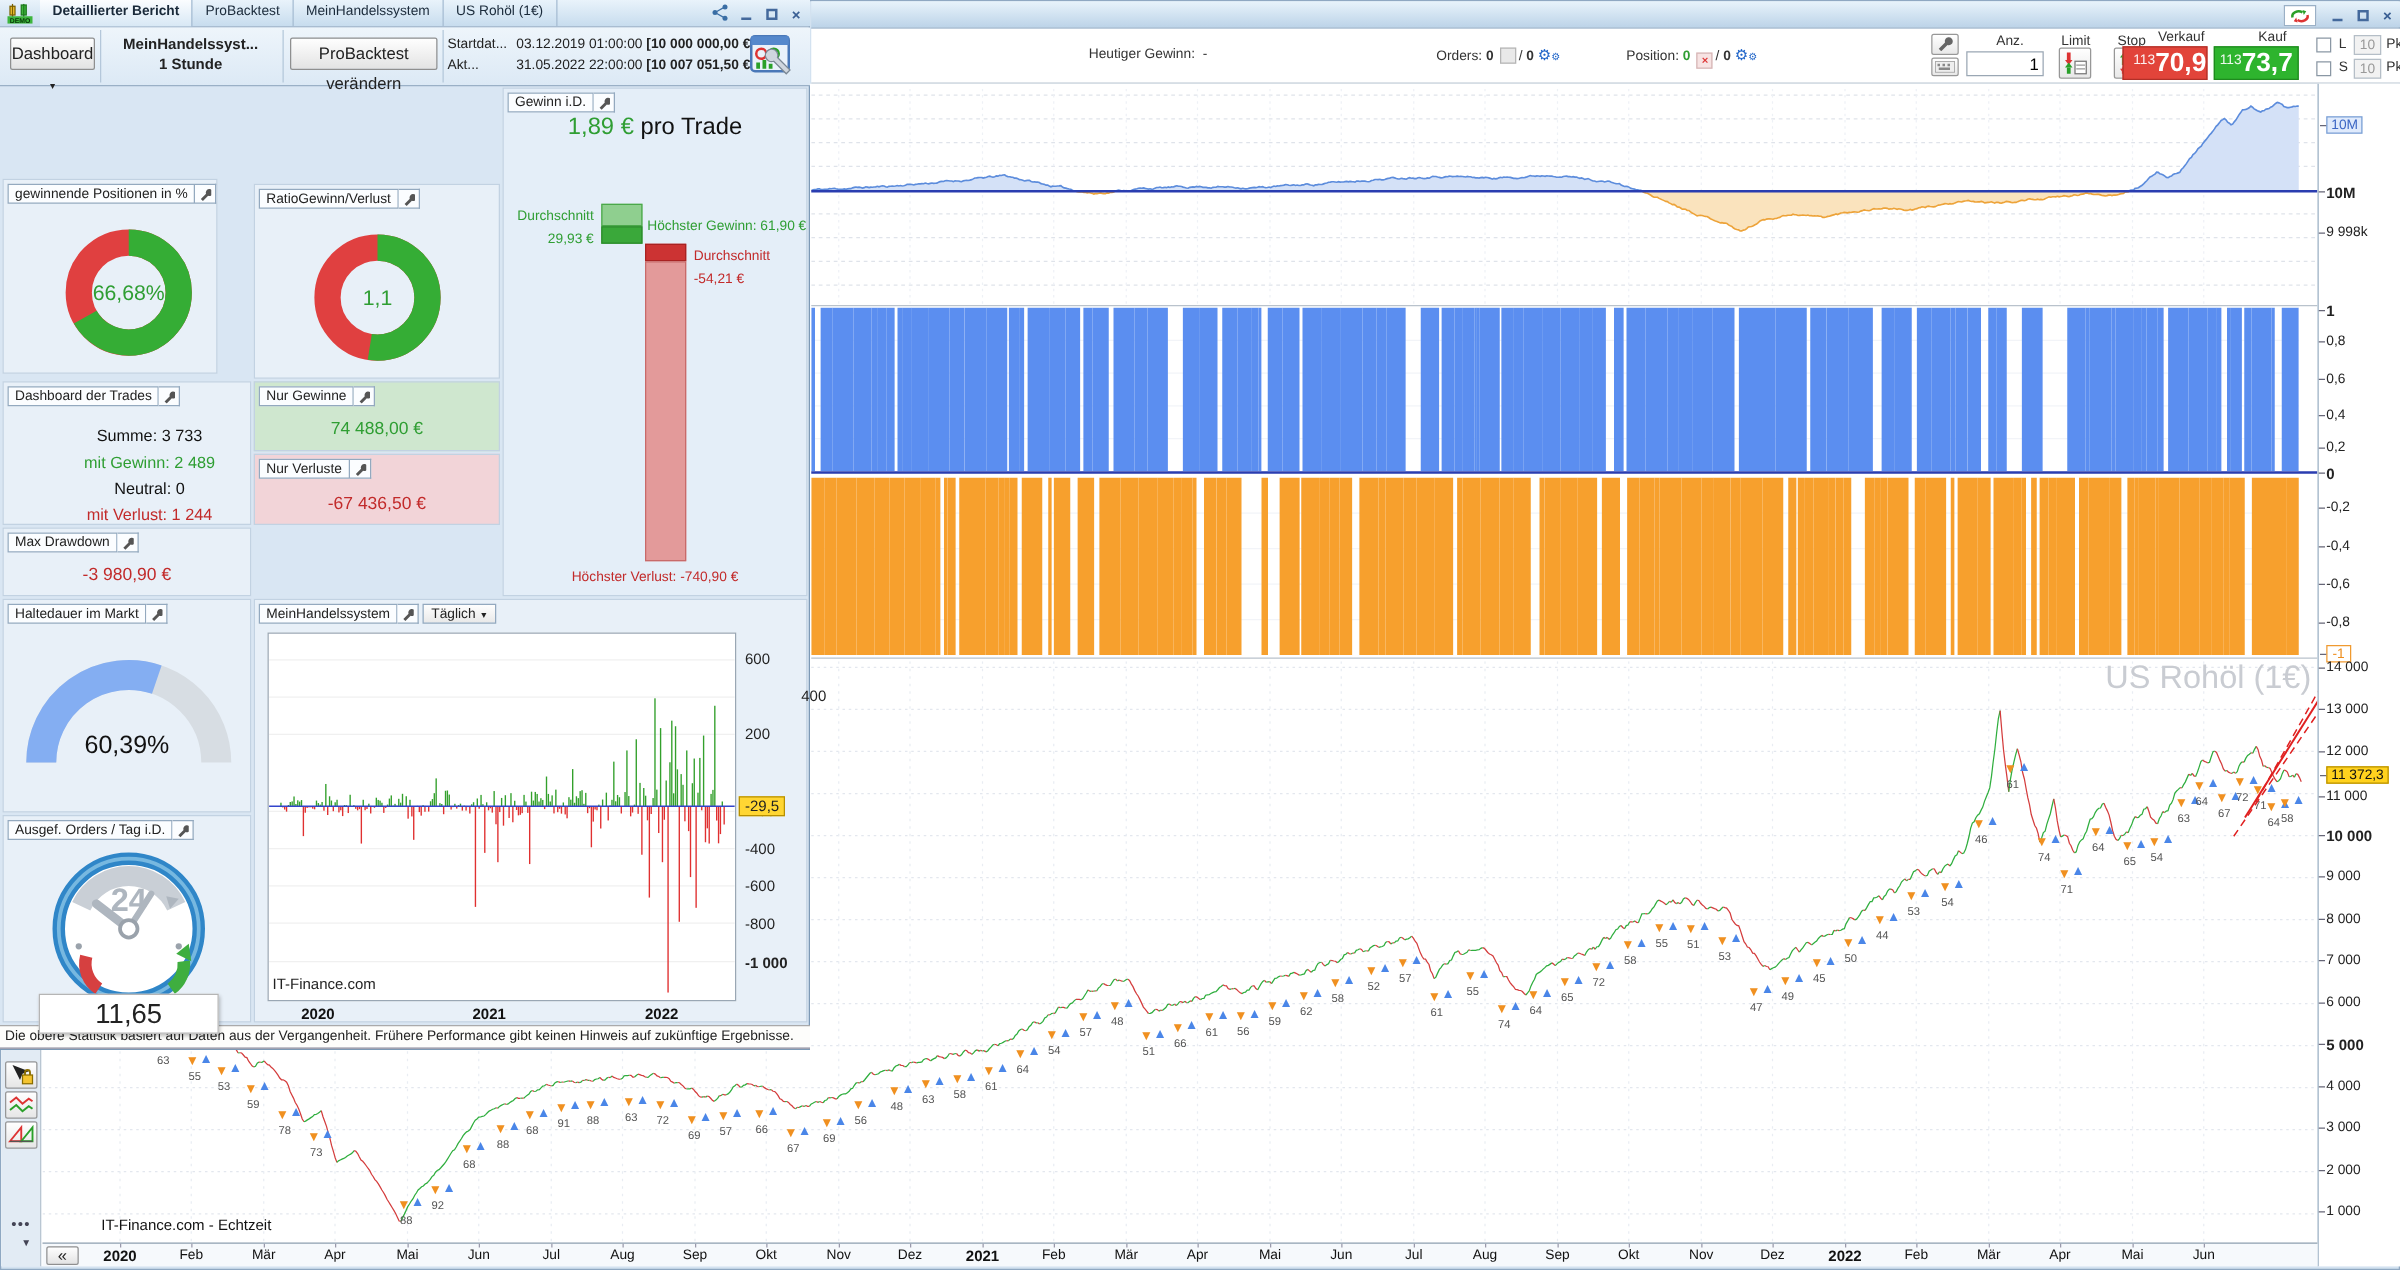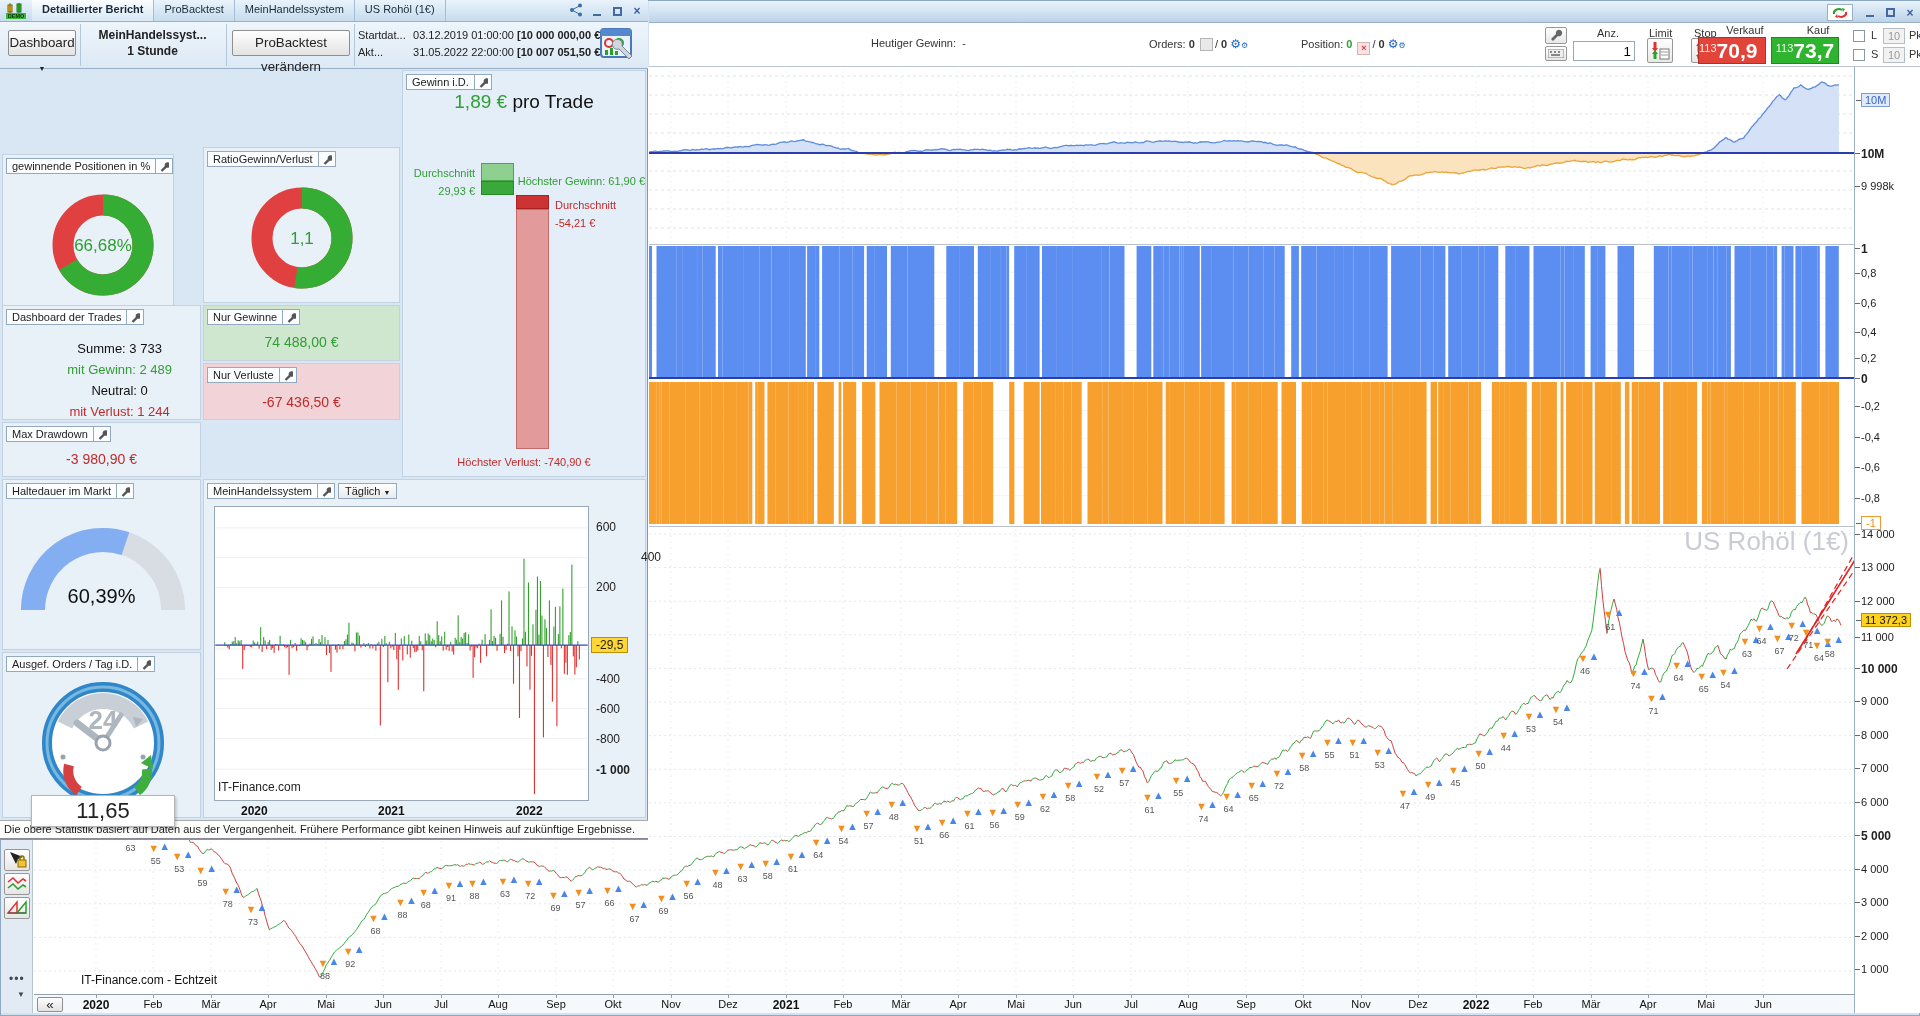--- a/index.html
+++ b/index.html
@@ -81,21 +81,21 @@
     background:#fff; border-bottom:1px solid #b9c6d2; }
   .tb-txt { position:absolute; top:14px; white-space:nowrap; color:#333; }
   .mini-ico { display:inline-block; width:13px; height:13px; vertical-align:-3px; margin:0 2px; }
   .box-ico { background:#e9e9e9; border:1px solid #b5b5b5; }
   .x-ico { background:#f7e3e3; border:1px solid #d5b5b5; color:#d33; font-weight:bold; font-size:9px; text-align:center; line-height:11px; }
   .gear { color:#1f64c8; font-size:12px; }
   .tb-lab { position:absolute; top:4px; font-size:11px; color:#333; }
   .tb-input { position:absolute; background:#fff; border:1px solid #9aa7b4; text-align:right; padding:0 3px; line-height:18px; }
   .ico-btn { position:absolute; width:26px; height:25px; background:linear-gradient(#fff,#e8e8e8); border:1px solid #979797; border-radius:2px; }
   #btn-verkauf { position:absolute; left:1049px; top:14px; width:68px; height:27px; background:#e2443a; border:1px solid #b03028;
-    color:#fff; text-align:left; }
+    color:#fff; text-align:right; }
   #btn-kauf { position:absolute; left:1122px; top:14px; width:68px; height:27px; background:#2eb42e; border:1px solid #1f8a1f;
     color:#fff; text-align:center; }
   .price-small { font-size:11px; vertical-align:6px; opacity:.92; }
   .price-big { font-size:21px; font-weight:bold; }
   .chk { position:absolute; width:12px; height:12px; background:#fff; border:1px solid #8a97a4; }
   .pkt-input { position:absolute; width:22px; height:16px; background:#f2f2f2; border:1px solid #b5bec7; color:#999; text-align:center; line-height:14px; }
 
   
   #charts-bg { position:absolute; left:0; top:66px; width:1920px; height:946px; background:#fff; }
   #right-axis { position:absolute; left:1853px; top:66px; width:67px; height:946px; background:#fff; border-left:1px solid #9ab0c4; }
@@ -1486,21 +1486,21 @@
     <div class="abs" style="left:78px;top:110px;width:33px;height:14px;background:#3aa83a;border:1px solid #2a8a2a"></div>
     <div class="gid-lab g" style="right:170px;top:96px">Durchschnitt</div>
     <div class="gid-lab g" style="right:170px;top:114px">29,93 €</div>
     <div class="abs" style="left:113px;top:124px;width:33px;height:14px;background:#cc3333;border:1px solid #a82222"></div>
     <div class="abs" style="left:113px;top:138px;width:33px;height:240px;background:#e39a9a;border:1px solid #c86a6a"></div>
     <div class="gid-lab r" style="left:152px;top:128px">Durchschnitt</div>
     <div class="gid-lab r" style="left:152px;top:146px">-54,21 €</div>
     <div id="gid-maxloss">Höchster Verlust: -740,90 €</div>
   </div>
 
-  <div class="panel" style="left:2px;top:154px;width:172px;height:156px">
+  <div class="panel" style="left:2px;top:143px;width:172px;height:156px">
     <div class="chip">
         <span class="lbl">gewinnende Positionen in %</span>
         <span class="wr">
           <svg width="10" height="12" viewBox="0 0 12 14">
             <path d="M2 12 L7 7 A3.4 3.4 0 1 1 9 9 L4 14 Z" fill="#555"></path>
           </svg>
         </span>
       </div>
     <svg class="abs" style="left:40px;top:28px" width="120" height="124" id="donut1">
         <circle cx="60" cy="62" r="40" fill="none" stroke="#e04040" stroke-width="21"></circle>

